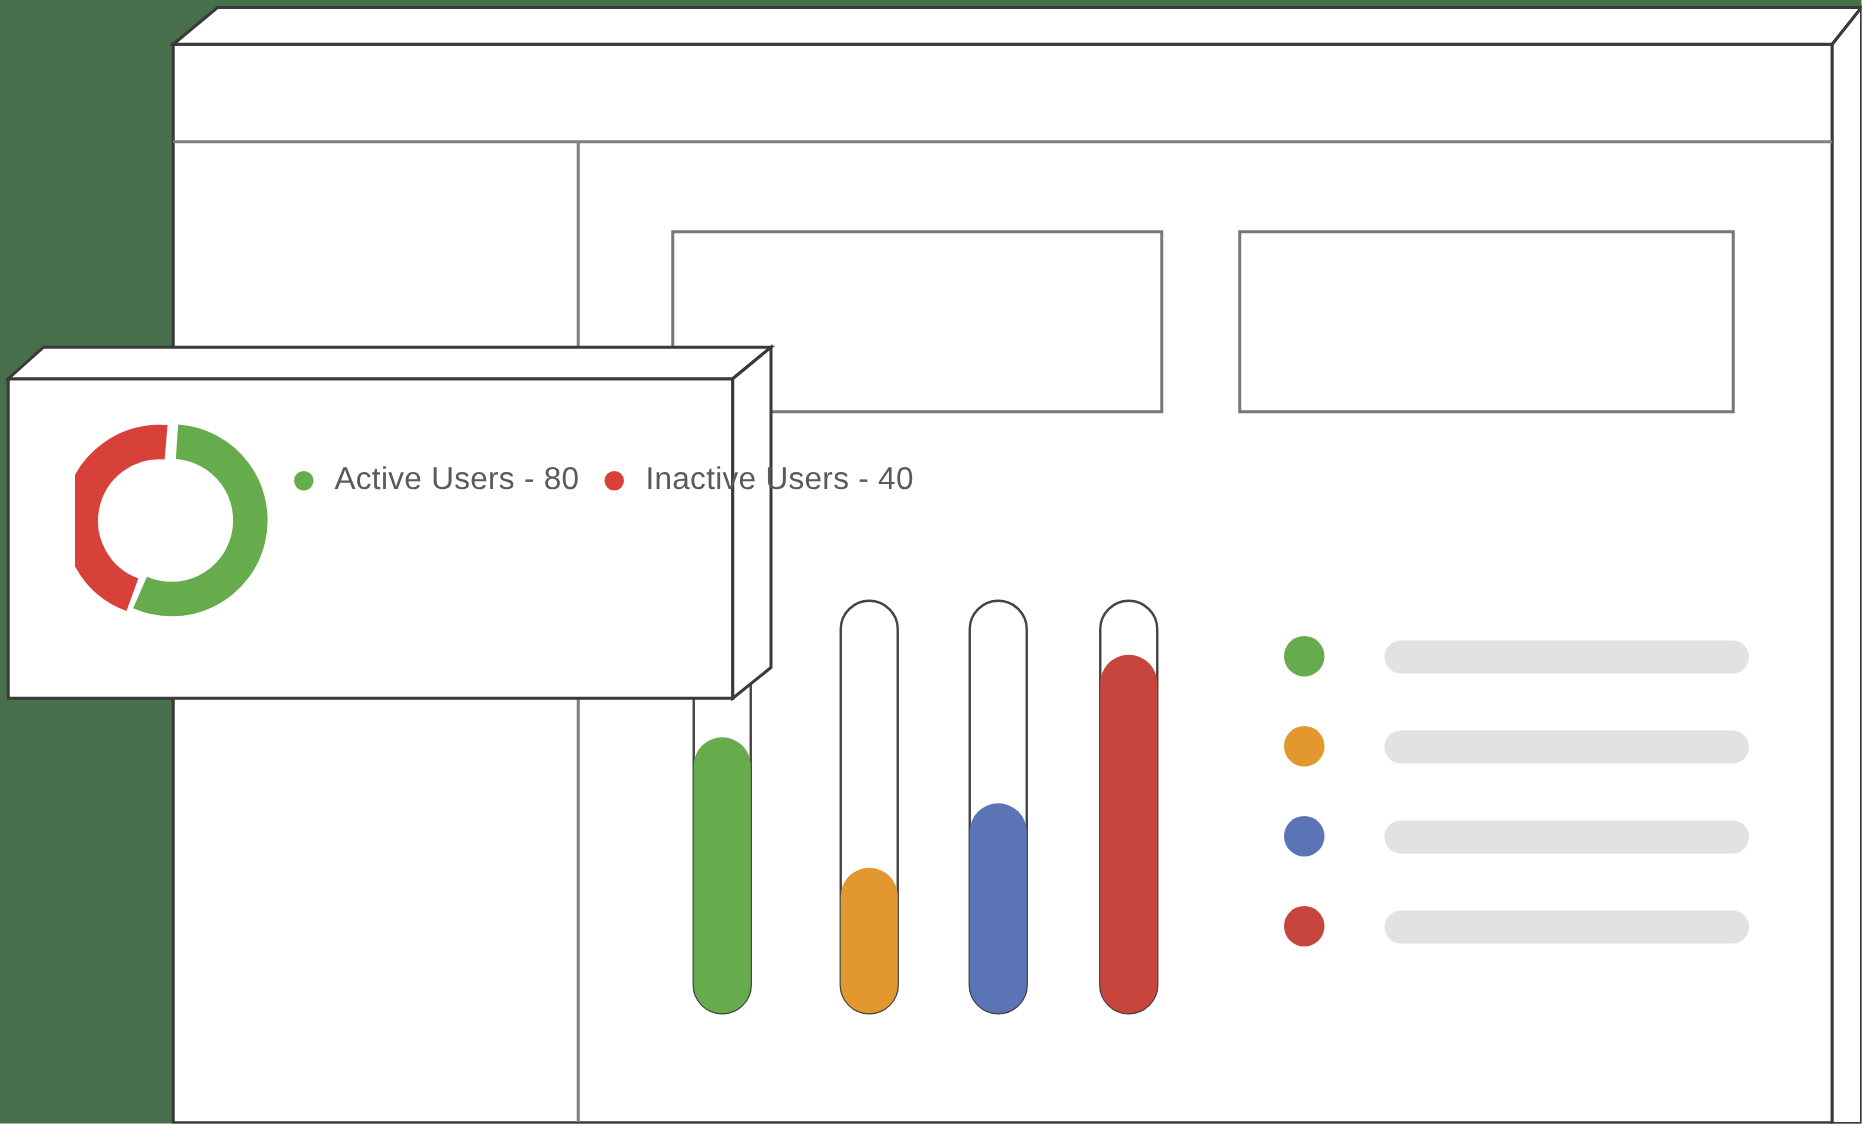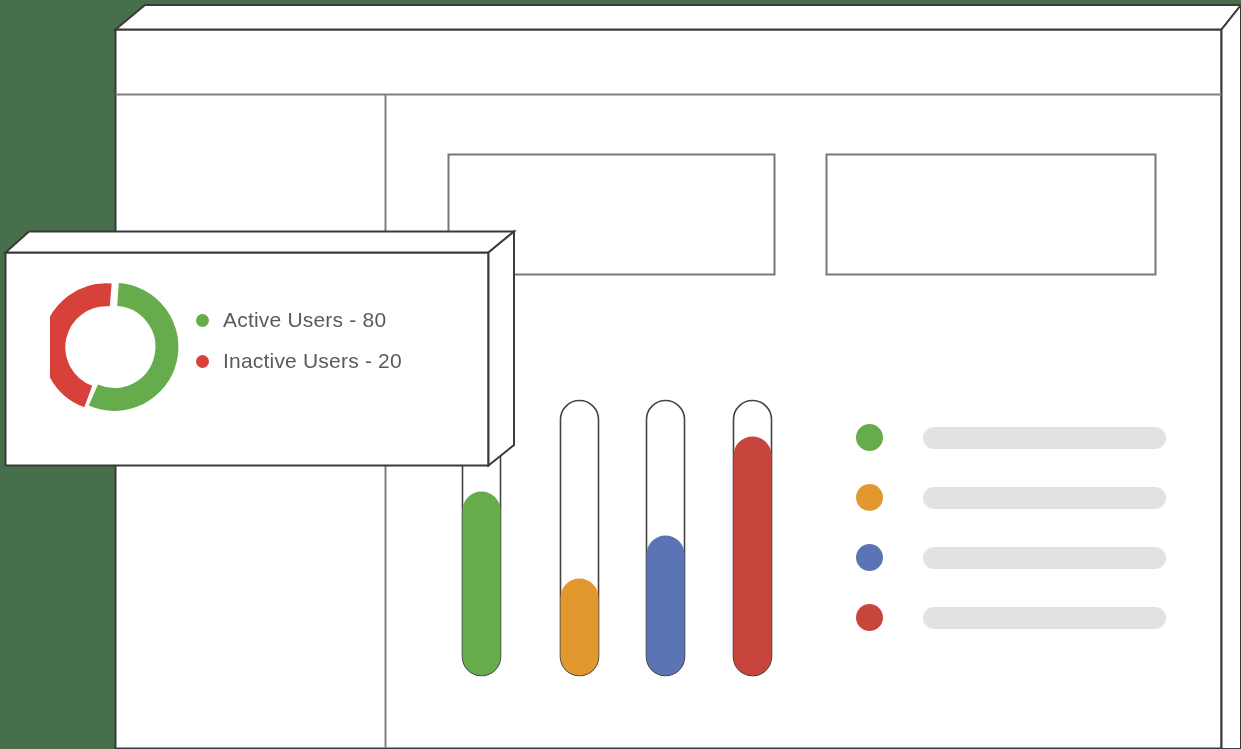--- a/index.html
+++ b/index.html
@@ -19,21 +19,21 @@
     width:483px; height:213px;
     display:flex;align-items:center;
     pointer-events:none;
   }
   .donut-wrap{
     position:absolute;left:44px;top:30px;
     width:130px;height:130px;
   }
   .legend{
     position:absolute;left:190px;top:56px;
-    display:flex;flex-direction:column;gap:17px;
+    display:flex;flex-direction:row;gap:17px;
     pointer-events:auto;
   }
   .legend-row{display:flex;align-items:center;gap:14px;}
   .legend-dot{width:13px;height:13px;border-radius:50%;flex:0 0 auto;}
   .legend-label{
     font-size:21px;color:#5a5a5a;letter-spacing:.2px;white-space:nowrap;
     font-family:"Liberation Sans", sans-serif;
   }
 
   
@@ -119,18 +119,18 @@
       </svg>
     </div>
 
     <div class="legend">
       <div class="legend-row">
         <span class="legend-dot" style="background:#66ab4c"></span>
         <span class="legend-label">Active Users  -  80</span>
       </div>
       <div class="legend-row">
         <span class="legend-dot" style="background:#d8403a"></span>
-        <span class="legend-label">Inactive Users  -  20</span>
+        <span class="legend-label">Inactive Users  -  40</span>
       </div>
     </div>
   </div>
 
 </div>
 
 </body></html>

